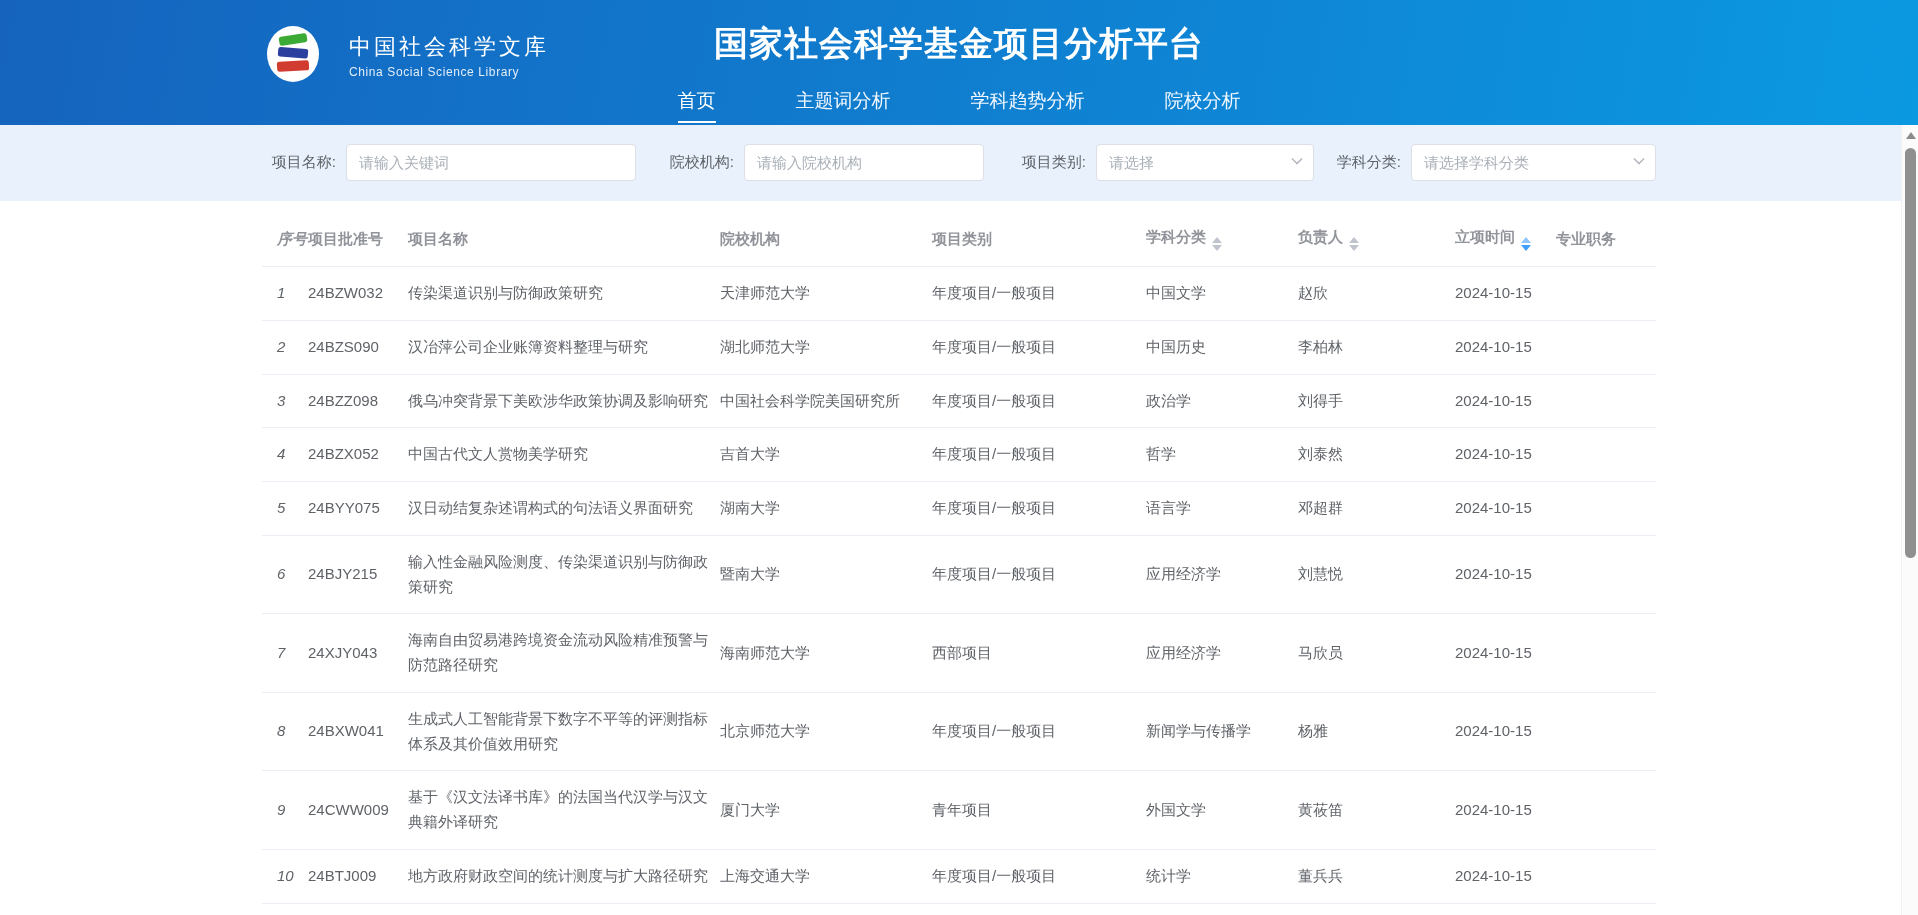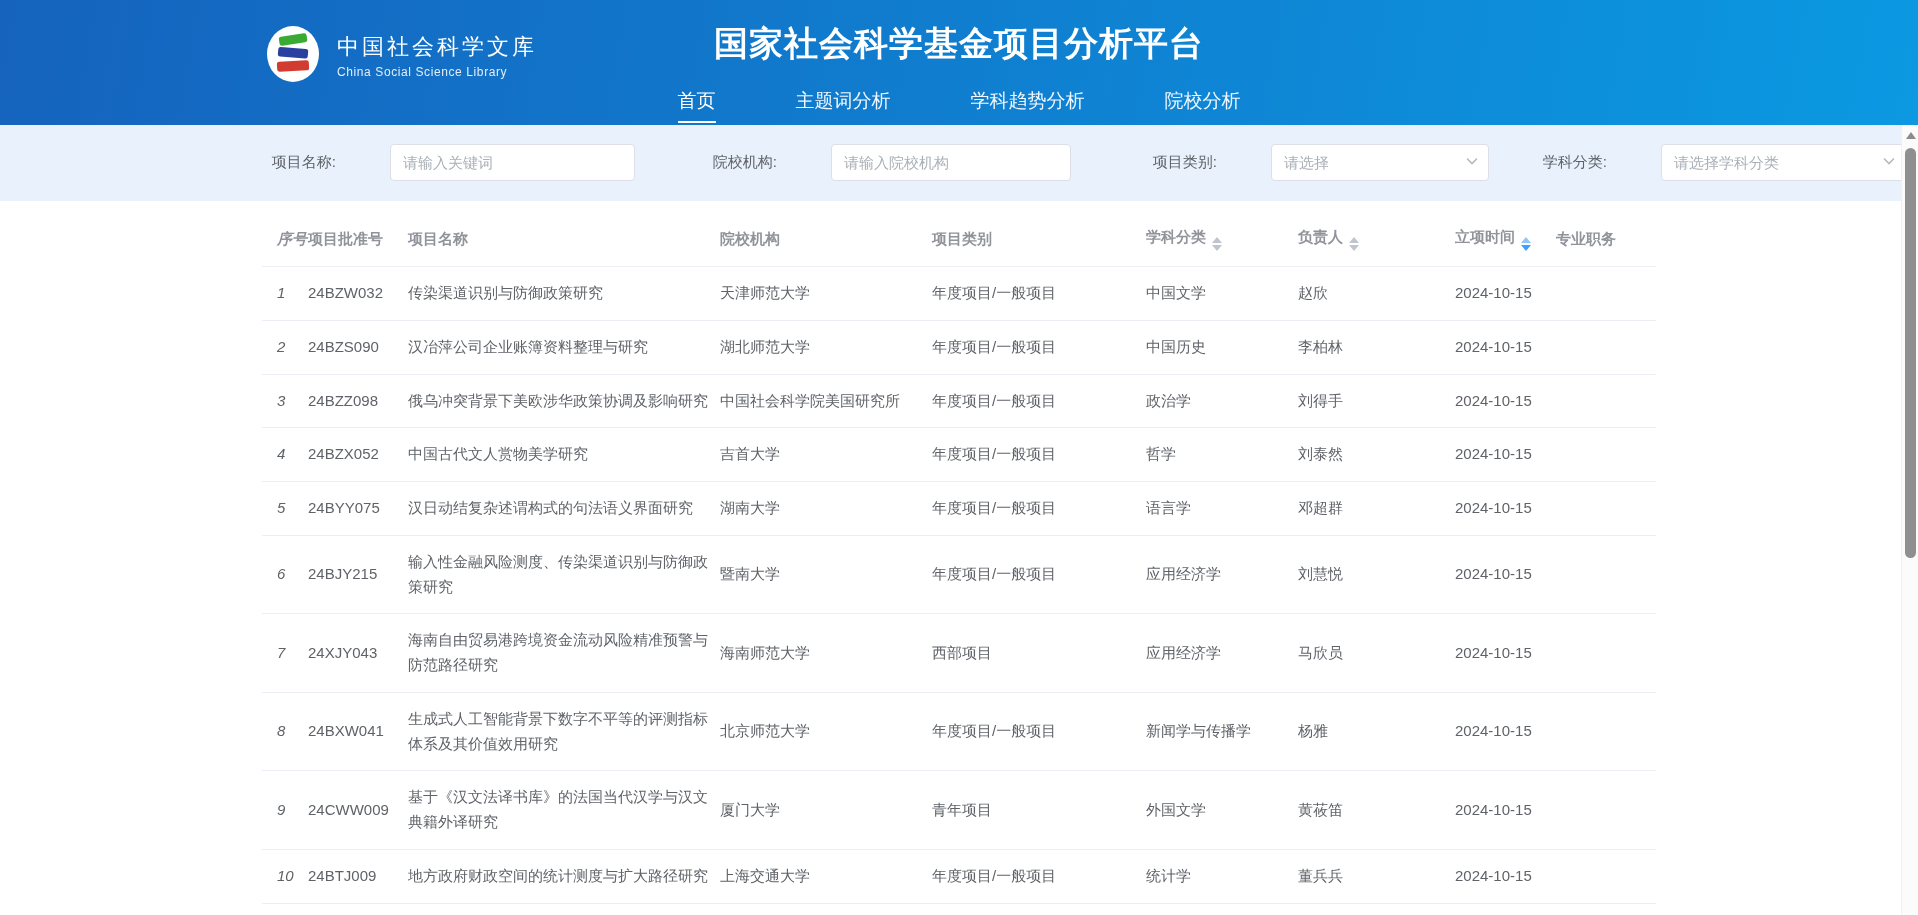--- a/index.html
+++ b/index.html
@@ -9,41 +9,41 @@
     background:#ffffff;
     font-family:"Liberation Sans","DejaVu Sans",sans-serif;
   }
 
   
   .header {
     height:125px;
     background:linear-gradient(100deg,#1563bd 0%,#0b99e2 100%);
     color:#fff; position:relative;
   }
-  .logo { position:absolute; left:265px; top:24px; display:flex; align-items:center; gap:16px; }
+  .logo { position:absolute; left:265px; top:24px; display:flex; align-items:center; gap:28px; }
   .logo-badge { width:56px; height:60px; flex:0 0 auto; }
   .logo-text .cn { font-size:22px; letter-spacing:3px; line-height:1.3; }
   .logo-text .en { font-size:12px; letter-spacing:0.6px; color:rgba(255,255,255,0.88); margin-top:3px; }
   .site-title { text-align:center; font-size:34px; font-weight:bold; letter-spacing:1px; padding-top:21px; }
   .nav { display:flex; justify-content:center; gap:80px; margin-top:21px; font-size:19px; }
   .nav-item { color:#f2f8ff; padding-bottom:7px; cursor:pointer; border-bottom:2px solid transparent; }
   .nav-item.active { color:#ffffff; border-bottom-color:#ffffff; }
 
   
   .filter-panel { background:#e8f1fc; padding:19px 0 20px; }
-  .filter-row { width:1394px; margin:0 auto; display:flex; align-items:center;gap:44px; }
+  .filter-row { width:1394px; margin:0 auto; display:flex; align-items:center; }
   .filter-row + .filter-row { margin-top:11px; }
   .f-label { width:84px; text-align:right; padding-right:10px; color:#5f6368; font-size:15px; white-space:nowrap; flex:0 0 auto; }
   .f-field { position:relative; flex:0 0 auto; }
   .f-input {
     height:37px; border:1px solid #dcdfe6; border-radius:4px; background:#fff;
     font-size:15px; padding:0 12px; color:#333; width:100%; outline:none;
   }
   .f-input::placeholder { color:#aab0b8; }
-  .w-name  { width:245px; }
+  .w-name  { width:290px; }
   .w-inst  { width:240px; }
   .w-type  { width:218px; }
   .w-disc  { width:245px; }
   .gap1 { margin-left:24px; }
   .gap2 { margin-left:28px; }
   .g-right { margin-left:auto; }
   .chevron { position:absolute; right:11px; top:13px; width:12px; height:8px; pointer-events:none; }
   .cal-icon { position:absolute; left:11px; top:10px; width:16px; height:16px; pointer-events:none; }
   .has-icon .f-input { padding-left:35px; }
   .search-btn {

